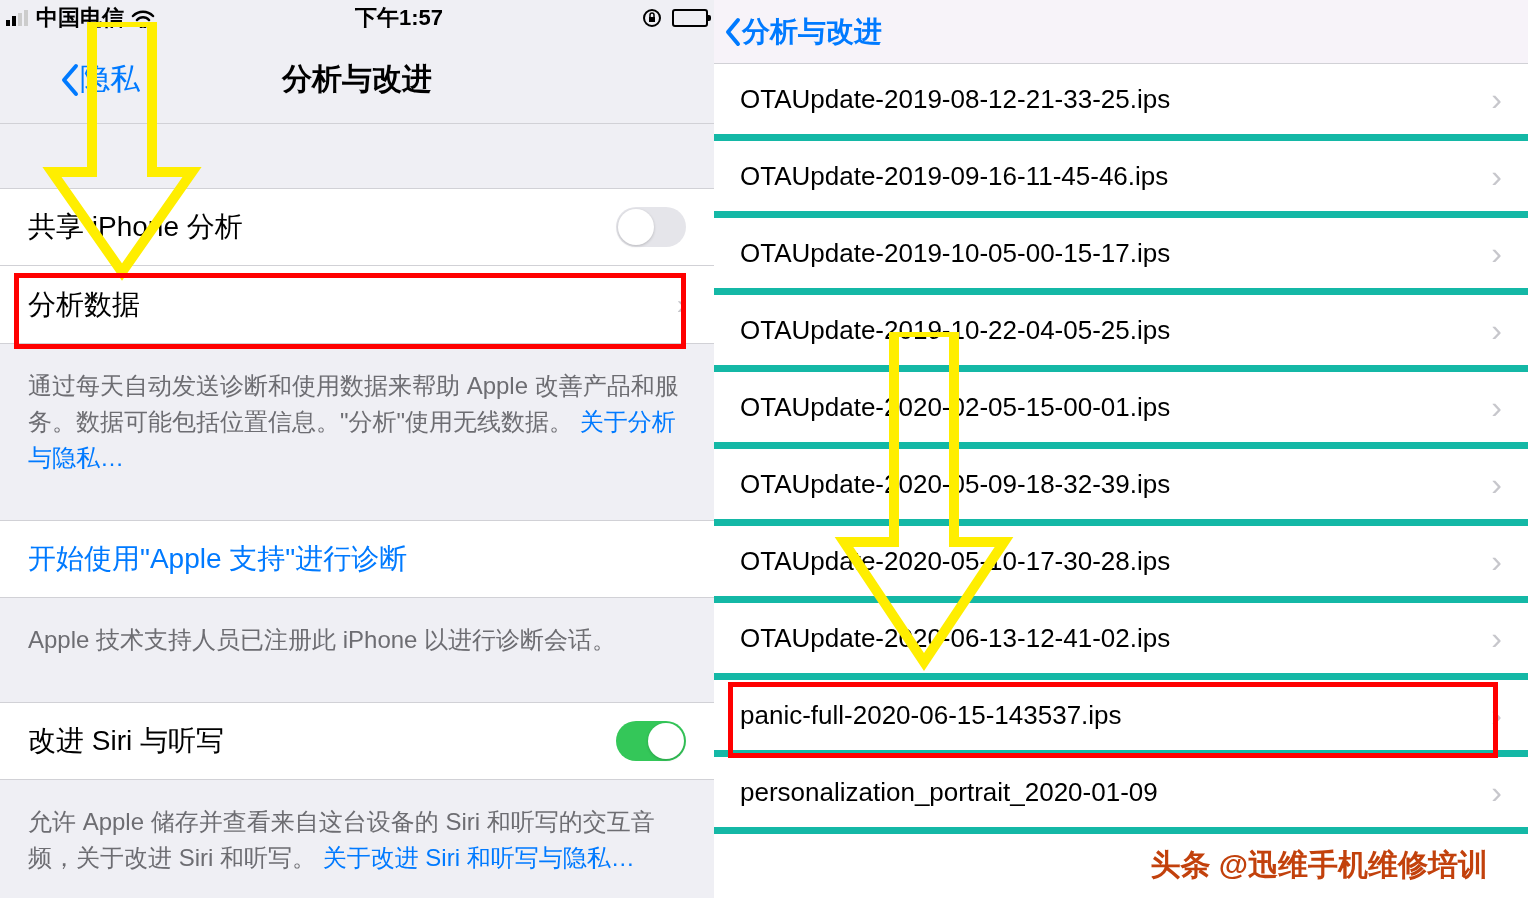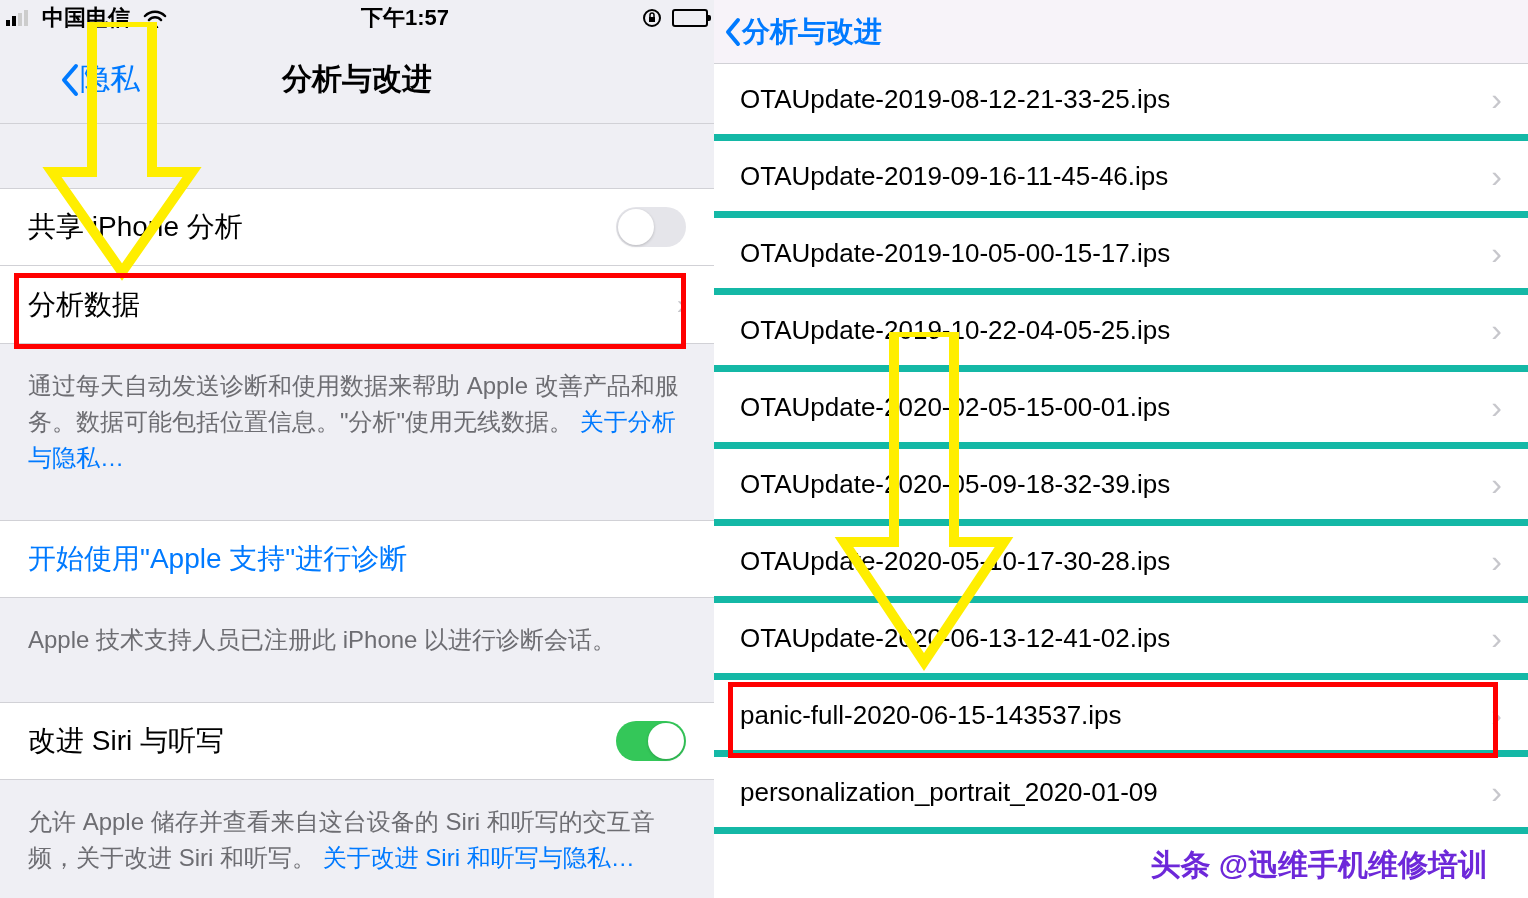--- a/index.html
+++ b/index.html
@@ -21,21 +21,21 @@
 .status-bar {
   height: 36px;
   display: flex;
   align-items: center;
   justify-content: space-between;
   padding: 0 6px;
   background: #efeff4;
   font-size: 22px;
   font-weight: 600;
 }
-.status-left { display: flex; align-items: center; gap: 12px; }
+.status-left { display: flex; align-items: center; gap: 6px; }
 .status-right { display: flex; align-items: center; gap: 10px; }
 .signal svg, .wifi svg, .lock svg { display: block; }
 .battery {
   width: 36px; height: 18px;
   border: 2px solid #000; border-radius: 3px;
   position: relative;
 }
 .battery::after {
   content: ""; position: absolute; right: -5px; top: 4px;
   width: 3px; height: 6px; background: #000; border-radius: 0 2px 2px 0;
@@ -128,21 +128,21 @@
 }
 .red-box {
   position: absolute;
   border: 5px solid #ff0000;
   pointer-events: none;
 }
 .watermark {
   position: absolute;
   bottom: 12px; right: 40px;
   font-size: 30px; font-weight: 700;
-  color: #6d28d9;
+  color: #c2410c;
   text-shadow: -1px -1px 0 #fff,1px -1px 0 #fff,-1px 1px 0 #fff,1px 1px 0 #fff;
 }
 </style>
 </head>
 <body>
 
 <div class="panel panel-left">
 
   <div class="status-bar">
     <div class="status-left">

